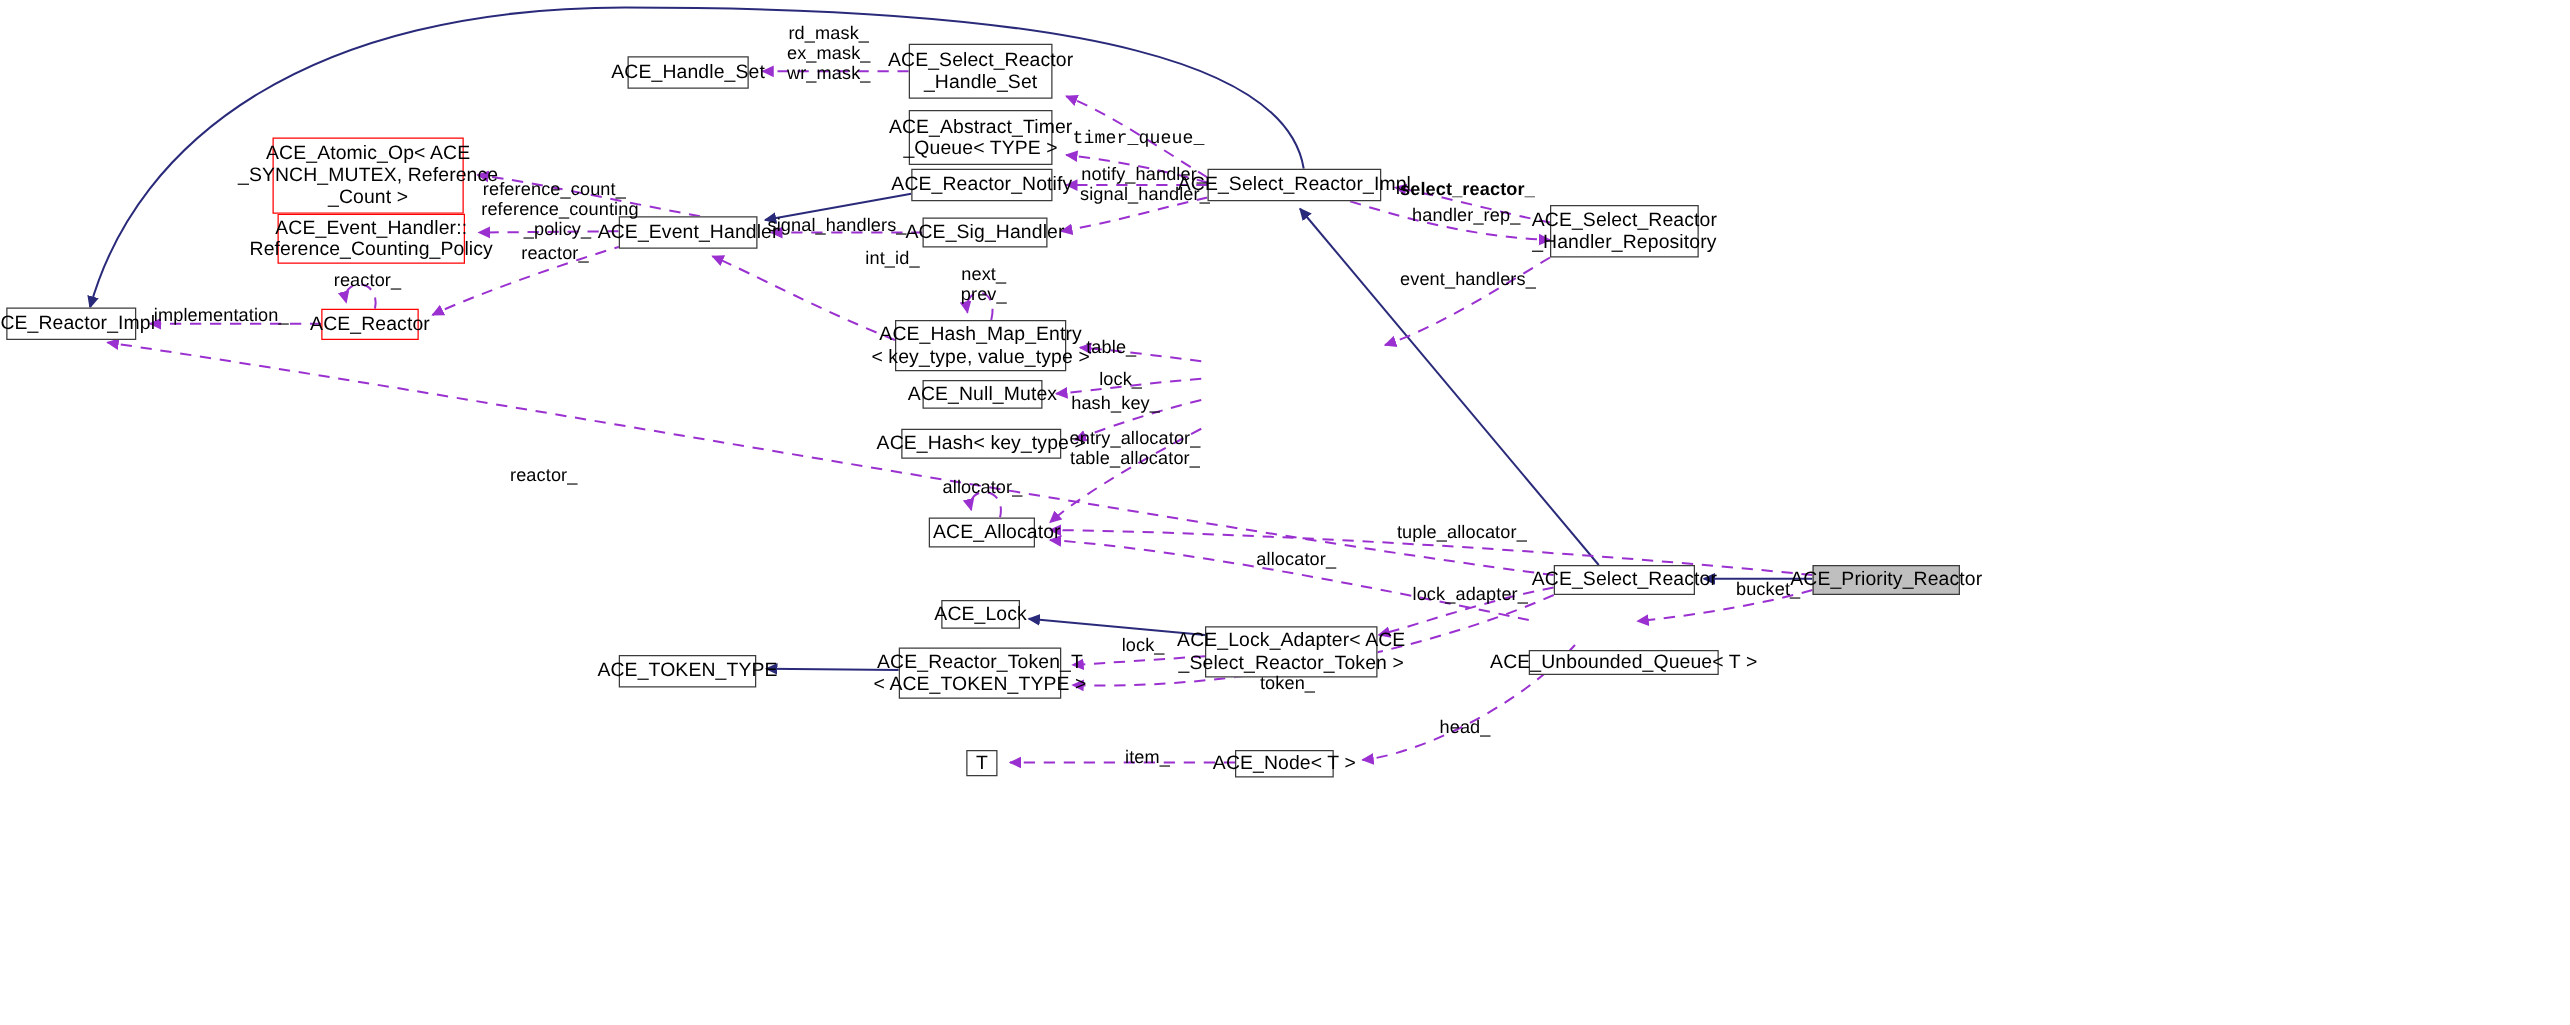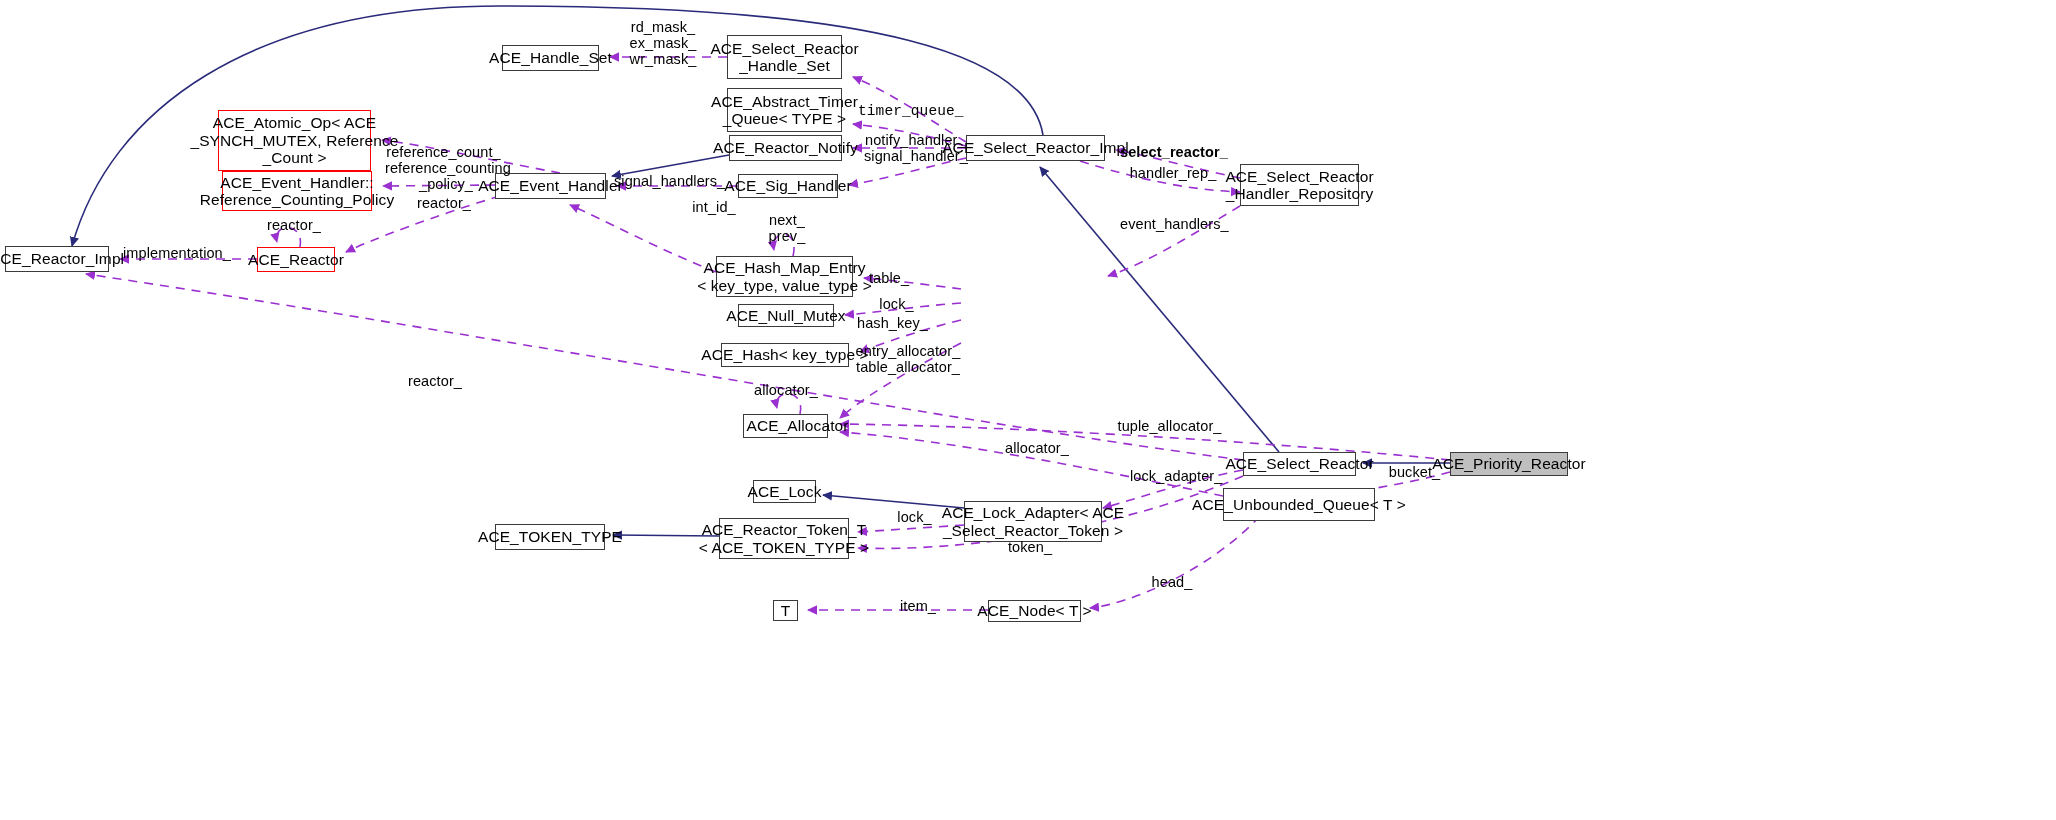--- a/index.html
+++ b/index.html
@@ -123,28 +123,28 @@
   <div class="node" style="left:5px;top:246px;width:104px;height:26px;">ACE_Reactor_Impl</div>
   <div class="node red" style="left:257px;top:247px;width:78px;height:25px;">ACE_Reactor</div>
   <div class="node" style="left:716px;top:256px;width:137px;height:41px;">ACE_Hash_Map_Entry
 &lt; key_type, value_type &gt;</div>
   <div class="node" style="left:738px;top:304px;width:96px;height:23px;">ACE_Null_Mutex</div>
   <div class="node" style="left:721px;top:343px;width:128px;height:24px;">ACE_Hash&lt; key_type &gt;</div>
   <div class="node" style="left:743px;top:414px;width:85px;height:24px;padding-left:24px;">ACE_Allocator</div>
   <div class="node" style="left:1243px;top:452px;width:113px;height:24px;">ACE_Select_Reactor</div>
   <div class="node filled" style="left:1450px;top:452px;width:118px;height:24px;">ACE_Priority_Reactor</div>
   <div class="node" style="left:753px;top:480px;width:63px;height:23px;">ACE_Lock</div>
-  <div class="node" style="left:1223px;top:488px;width:152px;height:33px;">ACE_Unbounded_Queue&lt; T &gt;</div>
+  <div class="node" style="left:1223px;top:520px;width:152px;height:20px;">ACE_Unbounded_Queue&lt; T &gt;</div>
   <div class="node" style="left:964px;top:501px;width:138px;height:41px;">ACE_Lock_Adapter&lt; ACE
 _Select_Reactor_Token &gt;</div>
   <div class="node" style="left:495px;top:524px;width:110px;height:26px;">ACE_TOKEN_TYPE</div>
   <div class="node" style="left:719px;top:518px;width:130px;height:41px;">ACE_Reactor_Token_T
 &lt; ACE_TOKEN_TYPE &gt;</div>
   <div class="node" style="left:773px;top:600px;width:25px;height:21px;">T</div>
-  <div class="node" style="left:988px;top:600px;width:93px;height:22px;">ACE_Node&lt; T &gt;</div>
+  <div class="node" style="left:988px;top:600px;width:79px;height:22px;">ACE_Node&lt; T &gt;</div>
 
   <div class="elabel" style="left:608px;top:19px;width:110px;">rd_mask_
 ex_mask_
 wr_mask_</div>
   <div class="elabel" style="left:858px;top:103px;width:100px;font-family:Liberation Mono, monospace;">timer_queue_</div>
   <div class="elabel" style="left:386px;top:144px;width:115px;">reference_count_</div>
   <div class="elabel" style="left:865px;top:132px;width:95px;">notify_handler_</div>
   <div class="elabel" style="left:1120px;top:144px;width:100px;font-weight:bold;">select_reactor_</div>
   <div class="elabel" style="left:864px;top:148px;width:97px;text-align:right;">signal_handler_</div>
   <div class="elabel" style="left:385px;top:160px;width:122px;">reference_counting

